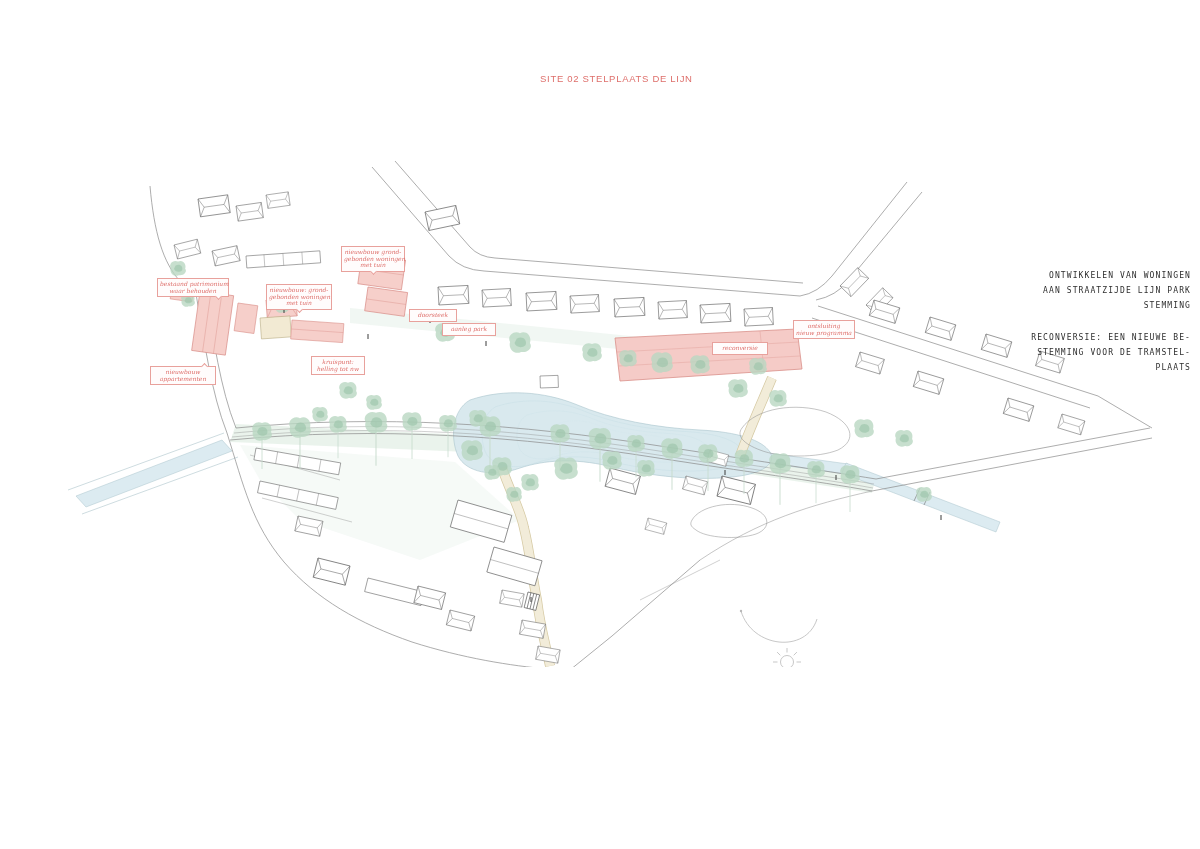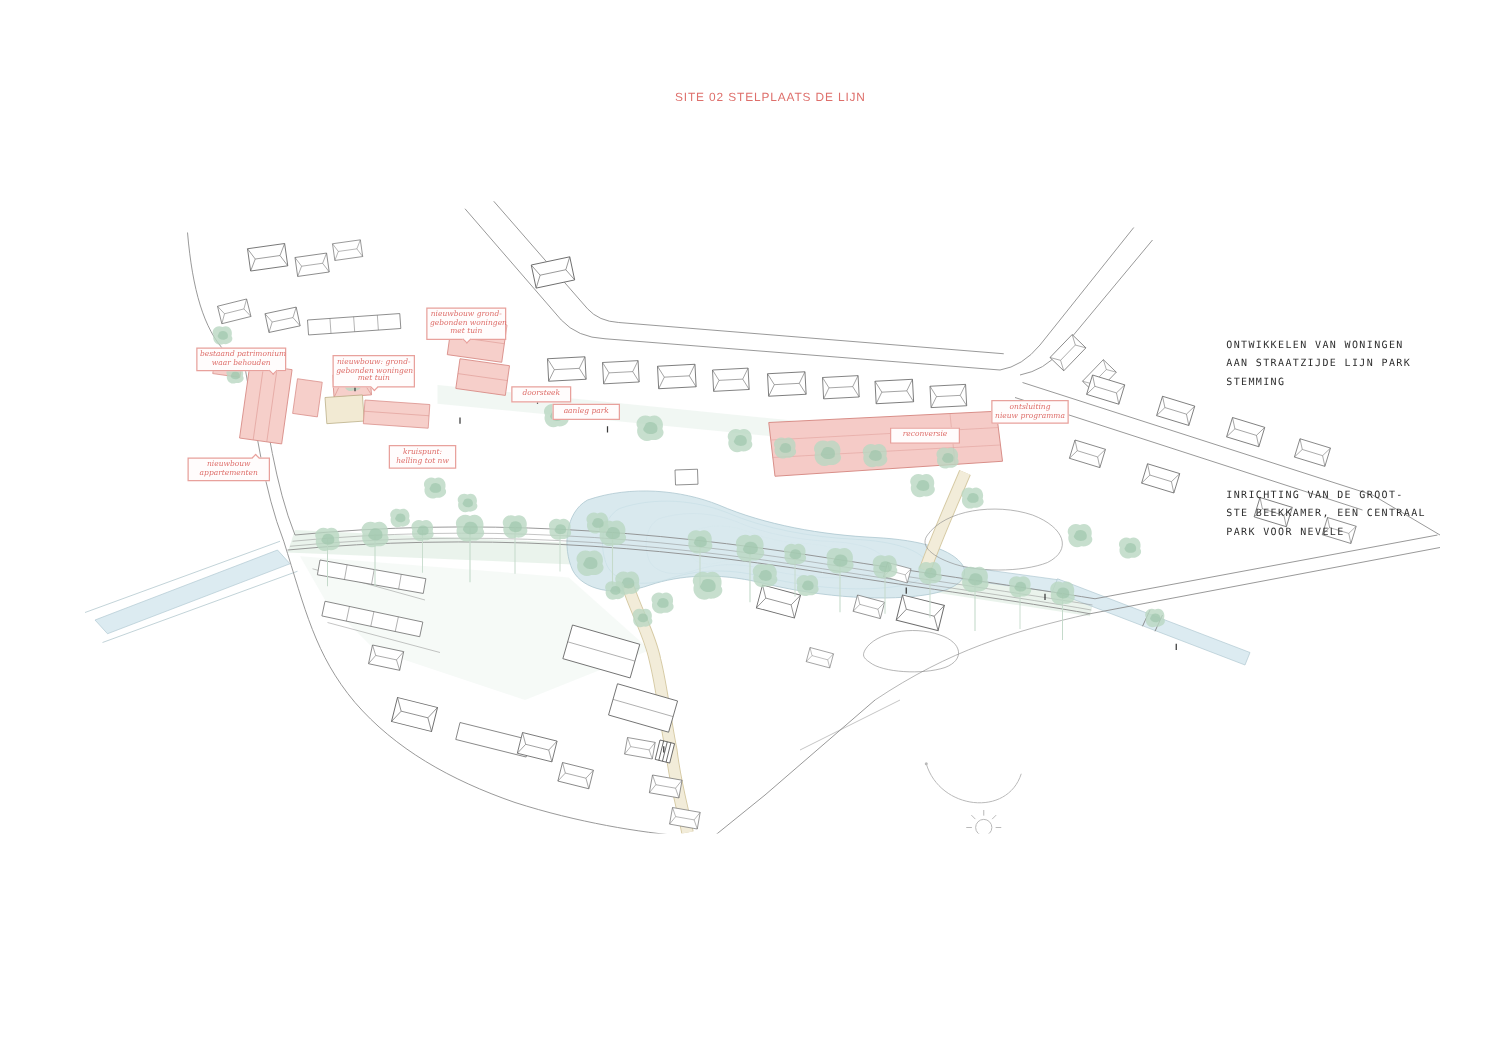--- a/index.html
+++ b/index.html
@@ -5,21 +5,21 @@
   html,body{margin:0;padding:0;background:#fff;}
   .board{position:relative;width:1200px;height:667px;background:#fff;overflow:hidden;
          font-family:"Liberation Sans",sans-serif;}
   .board svg{position:absolute;left:0;top:0;}
 
   .page-title{position:absolute;left:540px;top:73px;font-size:9.5px;letter-spacing:.7px;
               color:var(--accent,#e0736f);white-space:nowrap;}
 
   .note{position:absolute;left:981px;width:210px;color:#2e2e2e;
         font-family:"DejaVu Sans Mono",monospace;font-size:8px;letter-spacing:1.1px;
-        line-height:15px;}
+        line-height:15px;text-align:right;}
   .note span{display:block;white-space:nowrap;}
 
   .ann{position:absolute;z-index:4;background:#fffcfc;border:.6px solid #e8a19c;
        color:var(--accent,#d4635f);font-family:"DejaVu Serif",serif;font-style:italic;
        font-size:6px;line-height:6.6px;text-align:center;padding:2px 2px;}
   .ann span{display:block;white-space:nowrap;}
   .tail-b::after,.tail-br::after,.tail-tr::after{content:"";position:absolute;width:4px;height:4px;
        background:#fffcfc;border-right:.6px solid #e8a19c;border-bottom:.6px solid #e8a19c;}
   .tail-b::after{left:50%;margin-left:-2px;bottom:-2.8px;transform:rotate(45deg);}
   .tail-br::after{right:7px;bottom:-2.8px;transform:rotate(45deg);}
@@ -300,24 +300,24 @@
     </g>
   </svg>
 
   <div class="page-title">SITE 02 STELPLAATS DE LIJN</div>
 
   <div class="note" style="top:268px">
     <span>ONTWIKKELEN VAN WONINGEN</span>
     <span>AAN STRAATZIJDE LIJN PARK</span>
     <span>STEMMING</span>
   </div>
-  <div class="note" style="top:388px">
-    <span>INRICHTING VAN DE GROOT-</span>
-    <span>STE BEEKKAMER, EEN CENTRAAL</span>
-    <span>PARK VOOR NEVELE</span>
+  <div class="note" style="top:330px">
+    <span>RECONVERSIE: EEN NIEUWE BE-</span>
+    <span>STEMMING VOOR DE TRAMSTEL-</span>
+    <span>PLAATS</span>
   </div>
 
   <div class="ann tail-br" style="left:157px;top:278px;width:66px">
     <span>bestaand patrimonium</span>
     <span>waar behouden</span>
   </div>
   <div class="ann tail-tr" style="left:150px;top:366px;width:60px">
     <span>nieuwbouw</span>
     <span>appartementen</span>
   </div>

